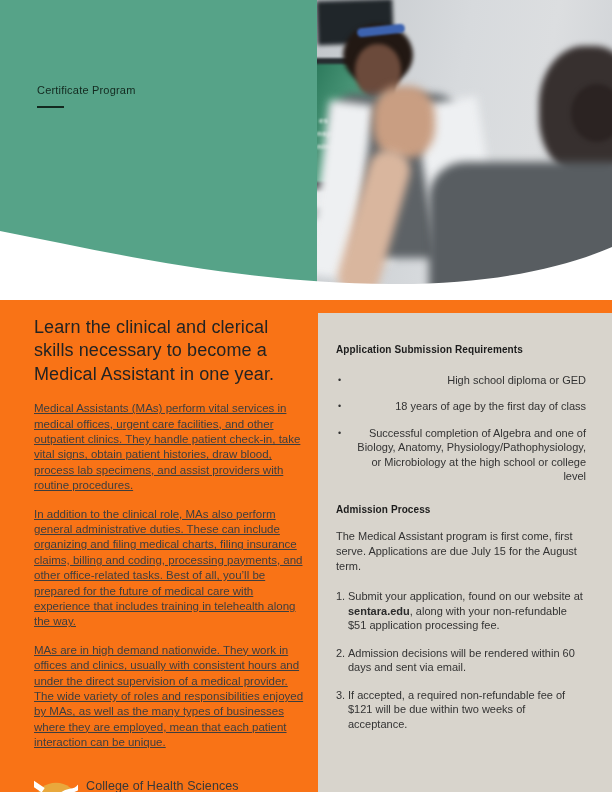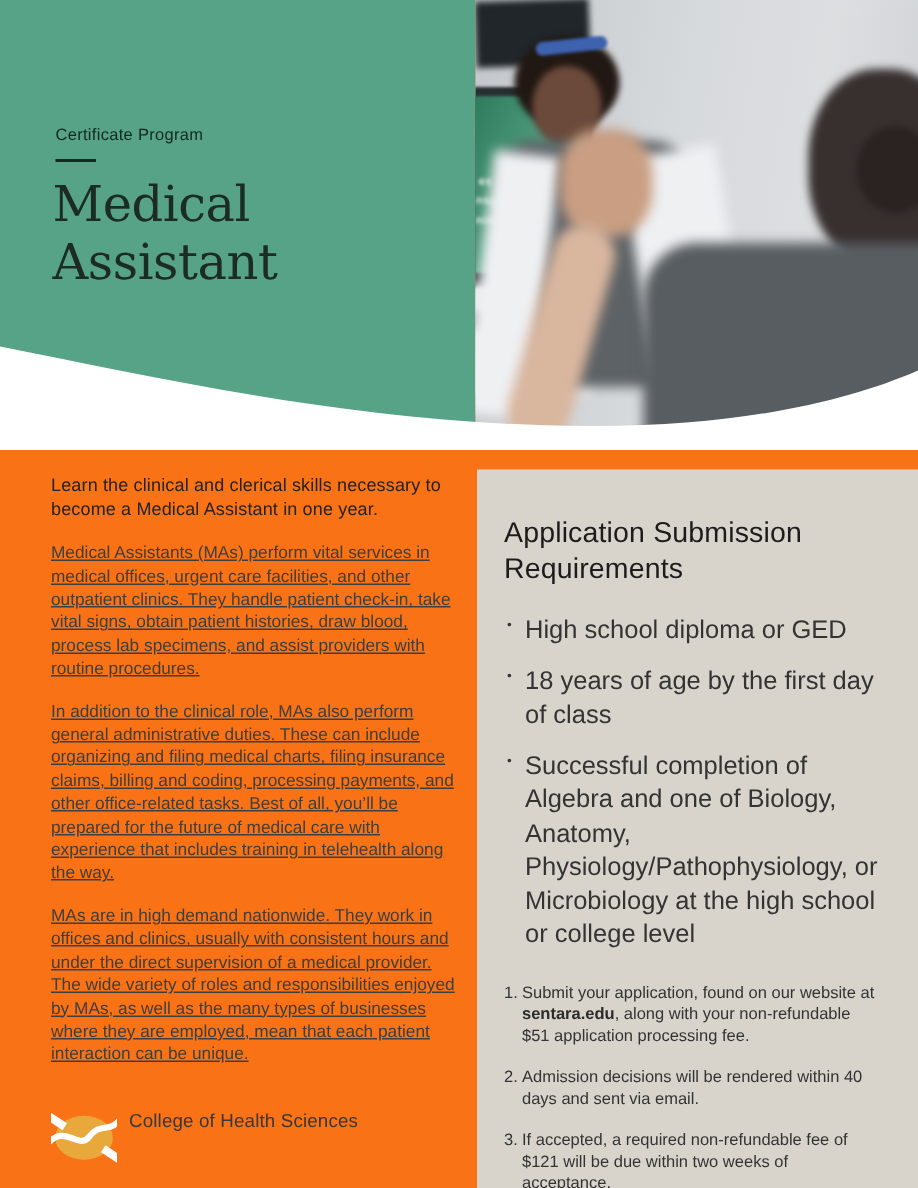--- a/index.html
+++ b/index.html
@@ -55,62 +55,61 @@
   .ph-head2   { left:222px; top:46px; width:100px; height:130px; border-radius:45%; background:#37302f; filter:blur(3px); }
   .ph-bun     { left:254px; top:84px; width:52px; height:58px; border-radius:50%; background:#2b2322; filter:blur(2px); }
   .ph-body2   { left:112px; top:162px; width:230px; height:150px; border-radius:36px 36px 0 0; background:#585d61; filter:blur(4px); }
 
   
   .wave { position:absolute; left:0; top:0; width:612px; height:300px; pointer-events:none; }
 
   
   .left-col { position:absolute; left:34px; top:316px; width:272px; }
   .intro {
-    font-size:12px; line-height:1.3; color:#232323; margin-bottom:15px;
+    font-size:18px; line-height:1.3; color:#232323; margin-bottom:15px;
     letter-spacing:.1px;
   }
   .body-p { font-size:11.5px; line-height:1.34; color:#3e3e3e; margin-bottom:13px;text-decoration:underline; }
 
   
   .logo { display:flex; align-items:flex-start; margin-top:26px; }
   .logo svg { width:44px; height:37px; margin-right:8px; margin-top:2px; }
   .brand-line { font-size:17.5px; font-weight:700; color:#121212; letter-spacing:-.2px; }
   .brand-line .reg { font-size:8px; vertical-align:super; font-weight:400; }
   .subbrand { font-size:12.5px; color:#383838; margin-top:2px; letter-spacing:.1px; }
 
   
   .panel {
     position:absolute; left:318px; top:313px; width:294px; height:479px;
     background:#d8d4cc; padding:31px 22px 0 18px;
   }
   .panel h2 {
-    font-size:19px; line-height:1.28; font-weight:400; color:#1c1c1c;
+    font-size:10px; line-height:1.28; font-weight:700; color:#1c1c1c;
     letter-spacing:.1px;
   }
   .req-list { list-style:none; margin-top:16px; margin-bottom:20px; }
   .req-list li { display:flex; margin-bottom:12px; }
   .blt { width:14px; flex:none; font-size:9px; line-height:14px; color:#333; padding-left:2px; }
-  .req-text { font-size:17px; line-height:1.32; color:#333333; width:236px; }
+  .req-text { font-size:11px; line-height:1.32; color:#333333; width:236px;text-align:right; }
   .adm-intro { font-size:11px; line-height:1.38; color:#333333; margin-top:12px; width:250px; }
   .steps { list-style:none; margin-top:15px; }
   .steps li { display:flex; margin-bottom:13px; }
   .step-num { width:12px; flex:none; font-size:11px; line-height:1.32; color:#333; }
   .step-text { font-size:11px; line-height:1.32; color:#333333; width:238px; }
   .site-link { font-weight:700; color:#2b2b2b; text-decoration:none; cursor:pointer; }
 </style>
 </head>
 <body>
 
 <div class="page">
 
   <div class="hero">
     <div class="hero-green">
       <div class="eyebrow">Certificate Program</div>
       <div class="eyebrow-rule"></div>
-      <h1 class="hero-title">Medical Assistant</h1>
     </div>
 
     <div class="photo" title="Instructor in white cardigan teaching a student in gray scrubs, presentation screen in background">
       <div class="blob ph-tv"></div>
       <div class="blob ph-screen"></div>
       <div class="blob ph-display">
         <span class="ph-sline" style="left:4px; top:52px;">es</span>
         <span class="ph-sline" style="left:2px; top:65px;">nsport</span>
         <span class="ph-sline" style="left:2px; top:78px;">ninati</span>
       </div>
@@ -163,29 +162,31 @@
       <li>
         <span class="blt">•</span>
         <span class="req-text">18 years of age by the first day of class</span>
       </li>
       <li>
         <span class="blt">•</span>
         <span class="req-text">Successful completion of Algebra and one of Biology, Anatomy, Physiology/Pathophysiology, or Microbiology at the high school or college level</span>
       </li>
     </ul>
 
+    <h2>Admission Process</h2>
+    <p class="adm-intro">The Medical Assistant program is first come, first serve. Applications are due July 15 for the August term.</p>
 
     <ol class="steps">
       <li>
         <span class="step-num">1.</span>
         <span class="step-text"><span>Submit your application, found on our website at </span><a class="site-link">sentara.edu</a><span>, along with your non-refundable $51 application processing fee.</span></span>
       </li>
       <li>
         <span class="step-num">2.</span>
-        <span class="step-text">Admission decisions will be rendered within 40 days and sent via email.</span>
+        <span class="step-text">Admission decisions will be rendered within 60 days and sent via email.</span>
       </li>
       <li>
         <span class="step-num">3.</span>
         <span class="step-text">If accepted, a required non-refundable fee of $121 will be due within two weeks of acceptance.</span>
       </li>
     </ol>
   </aside>
 
 </div>
 

